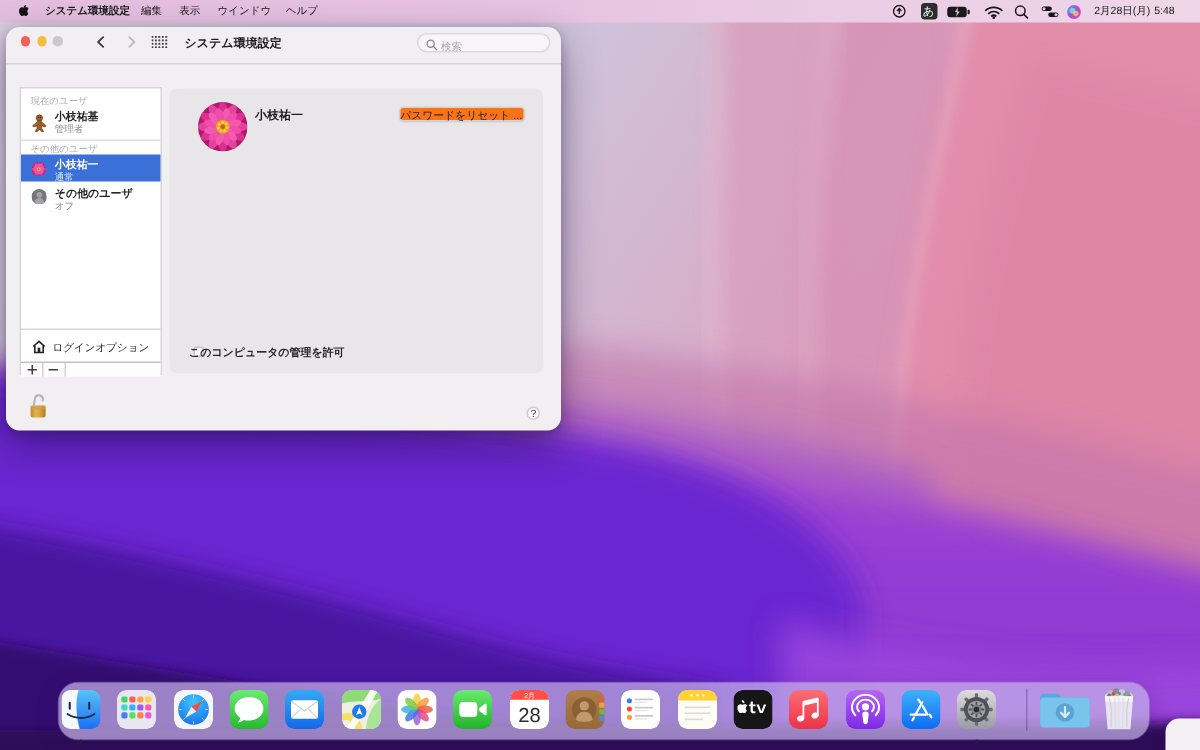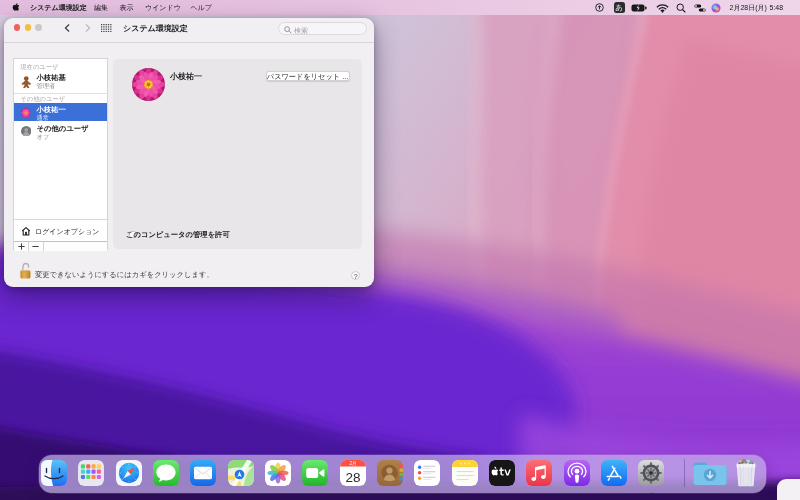--- a/index.html
+++ b/index.html
@@ -29,21 +29,21 @@
   border:0.7px solid #d7d3d7; font-size:7.5px;text-decoration:underline; }
 .slabel { position:absolute; left:6.3px; font-size:6.3px; color:#aca8ac; }
 .sname { position:absolute; left:22.5px; font-size:7.3px; font-weight:bold; color:#1e1e1e; white-space:nowrap; }
 .ssub { position:absolute; left:22.5px; font-size:6.3px; color:#8a868a; }
 #selrow { position:absolute; left:0; top:44.5px; width:100%; height:18px; background:#3b70d9; }
 #loline { position:absolute; left:0; top:160.5px; width:100%; border-top:0.8px solid #dad6da; }
 #btnstrip { position:absolute; left:0; top:182.5px; width:100%; height:9.5px; border-top:0.8px solid #c5c1c5; background:#fdfdfd; }
 
 #content { position:absolute; left:109px; top:41px; width:249px; height:190px; background:#e9e6e9; border-radius:5px; }
 #cname { position:absolute; left:57px; top:12.5px; font-size:8px; font-weight:bold; color:#1c1c1c; }
-#resetbtn { position:absolute; left:152.5px; top:12.4px; width:84px; height:10.3px; background:#ffffff;
+#resetbtn { position:absolute; left:152.5px; top:12.4px; width:84px; height:10.3px; background:#f97316;
   border:0.6px solid #d4d0d4; border-radius:3px; box-shadow:0 0.5px 1px rgba(0,0,0,0.12);
   font-size:7.2px; color:#222; text-align:center; line-height:10px; }
 #chkbox { position:absolute; left:15.5px; top:172px; width:7px; height:7px; background:#fff;
   border:0.8px solid #c4c0c4; border-radius:1.8px; }
 #chklabel { position:absolute; left:13px; top:171px; font-size:7.3px; font-weight:bold; color:#252525; }
 
 #lockline { position:absolute; left:31px; top:252px; font-size:7.3px; color:#3a3a3a; }
 #helpbtn { position:absolute; left:347px; top:253px; width:9.4px; height:9.4px; border-radius:50%;
   background:#fbf9fb; border:0.7px solid #cfcbcf; font-size:7px; color:#444; text-align:center; line-height:9px; }
 
@@ -301,21 +301,20 @@
             <stop offset="0" stop-color="#c08a28"></stop>
             <stop offset="0.35" stop-color="#e3b254"></stop>
             <stop offset="0.65" stop-color="#d5a03c"></stop>
             <stop offset="1" stop-color="#b07a1c"></stop>
           </linearGradient>
         </defs>
       <path d="M3.6,9.6 L3.6,5.2 C3.6,1.8 8.4,1.5 8.9,4.6 L8.9,6.2" fill="none" stroke="#b4b2b6" stroke-width="1.4" transform="rotate(9 6 9)"></path>
       <rect x="1.4" y="9.4" width="10" height="8" rx="1.5" fill="url(#gold)"></rect>
       <rect x="1.4" y="9.4" width="10" height="2.4" fill="#caa04a" opacity="0.55"></rect>
     </svg>
-    <div id="lockline">変更できないようにするにはカギをクリックします。</div>
     <div id="helpbtn">?</div>
   </div>
   <div id="dock"></div>
   <svg class="dicon" style="left:41.0px;" width="26" height="26" viewBox="0 0 26 26">
 <defs>
         <linearGradient id="fin" x1="0" y1="0" x2="0" y2="1">
           <stop offset="0" stop-color="#59c3f7"></stop>
           <stop offset="1" stop-color="#1d6ff2"></stop>
         </linearGradient>
       </defs>

